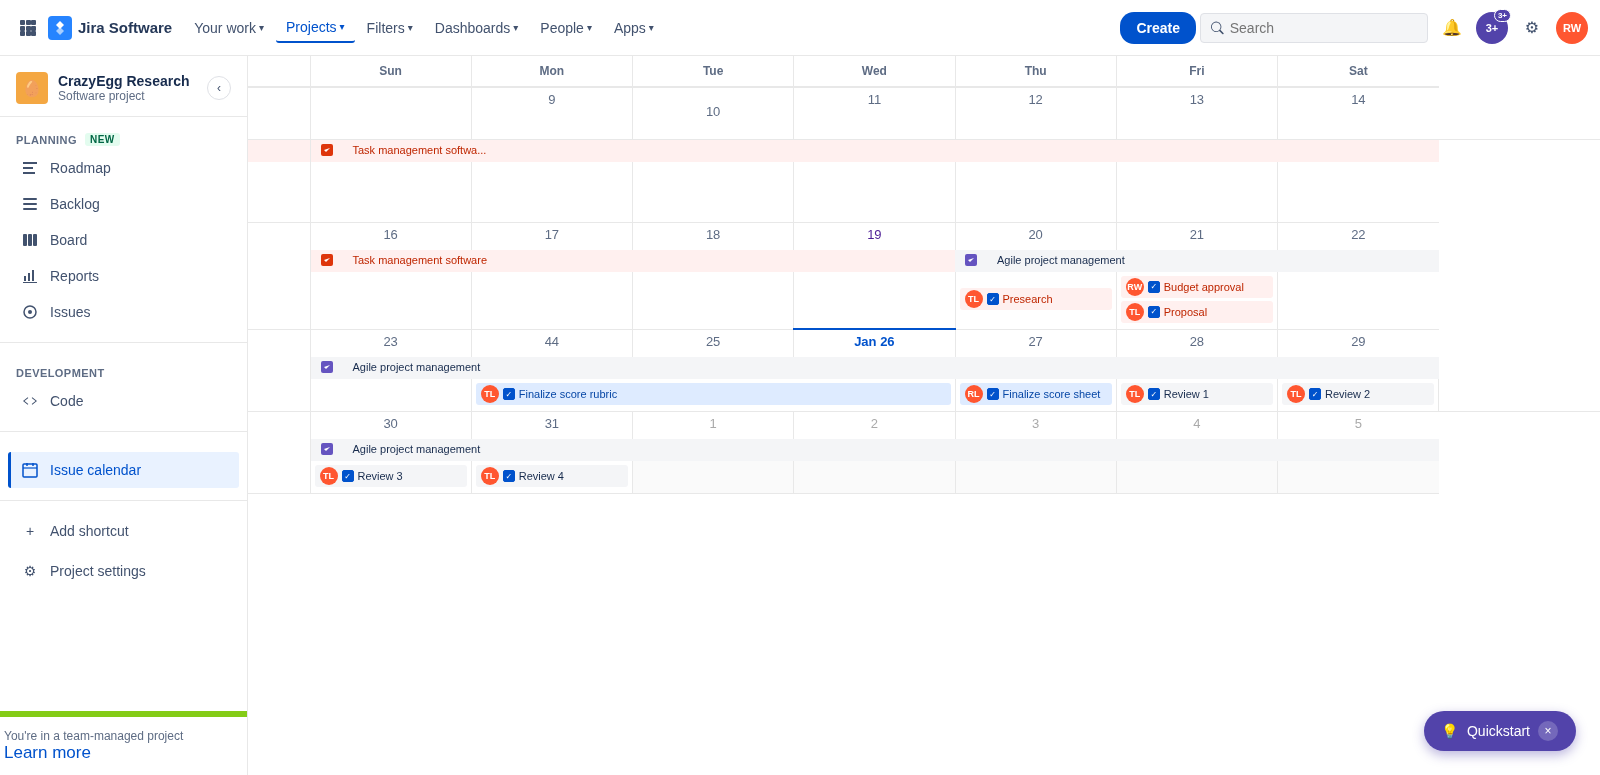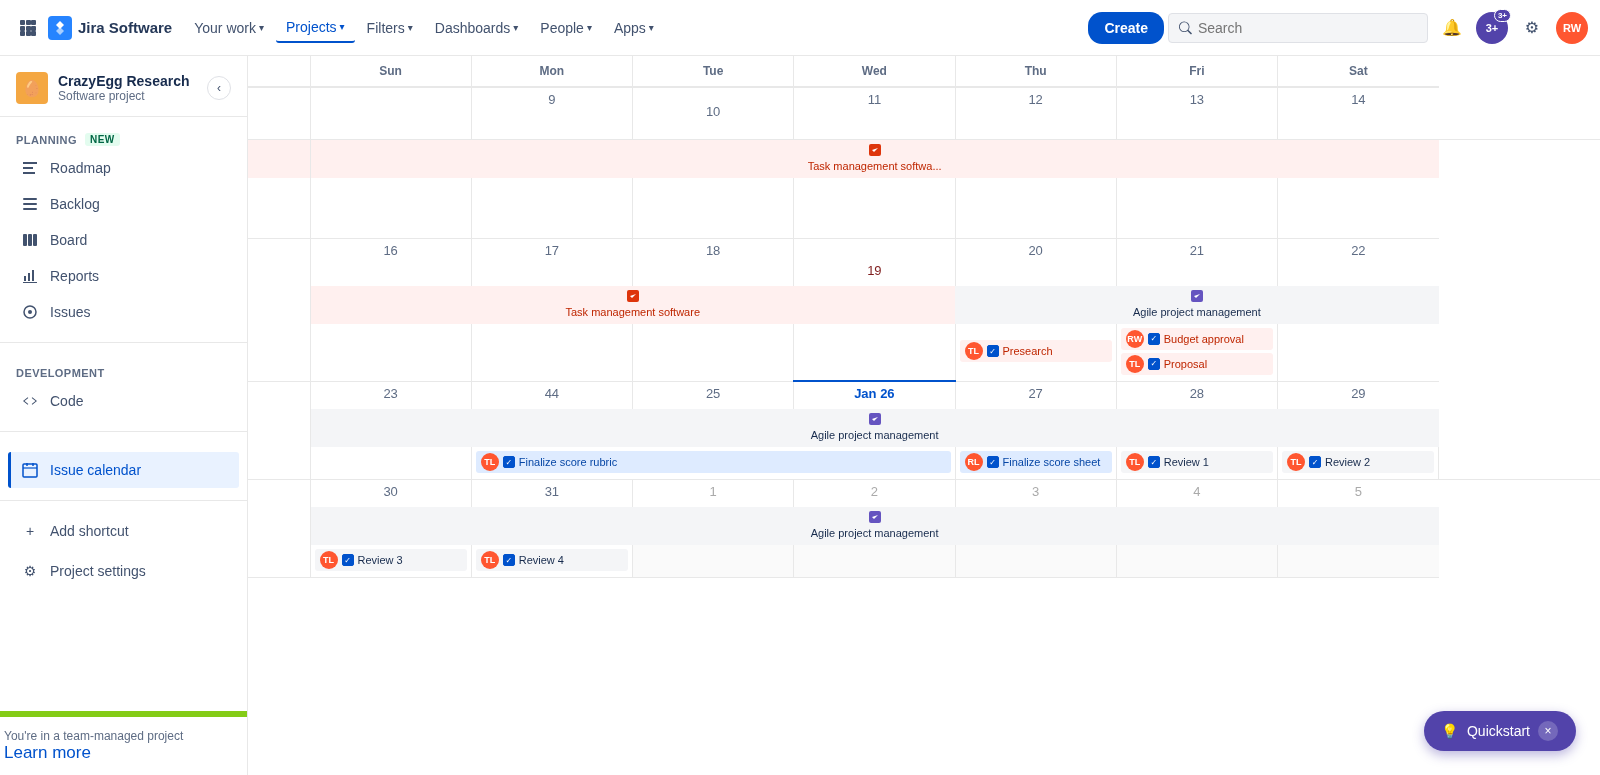--- a/index.html
+++ b/index.html
@@ -20,21 +20,21 @@
     }
     .topnav-grid-icon { width: 32px; height: 32px; display: flex; align-items: center; justify-content: center; cursor: pointer; color: #42526e; }
     .topnav-logo { display: flex; align-items: center; gap: 6px; margin-right: 8px; }
     .topnav-logo-text { font-size: 15px; font-weight: 600; color: #253858; }
     .topnav-nav { display: flex; align-items: center; gap: 2px; flex: 1; }
     .topnav-item { padding: 6px 10px; border-radius: 3px; cursor: pointer; color: #42526e; font-size: 14px; display: flex; align-items: center; gap: 3px; white-space: nowrap; }
     .topnav-item.active { color: #0052cc; border-bottom: 2px solid #0052cc; }
     .topnav-item .chevron { font-size: 10px; }
     .create-btn { background: #0052cc; color: #fff; padding: 8px 16px; border-radius: 14px; font-size: 14px; font-weight: 600; cursor: pointer; border: none; white-space: nowrap; }
     .topnav-right { display: flex; align-items: center; gap: 8px; margin-left: auto; }
-    .search-bar { display: flex; align-items: center; background: #f4f5f7; border: 1px solid #dfe1e6; border-radius: 4px; padding: 6px 10px; gap: 6px; width: 260px; cursor: text; }
+    .search-bar { display: flex; align-items: center; background: #f4f5f7; border: 1px solid #dfe1e6; border-radius: 4px; padding: 6px 10px; gap: 6px; width: 228px; cursor: text; }
     .search-bar input { border: none; background: transparent; font-size: 14px; color: #42526e; outline: none; width: 100%; }
     .icon-btn { width: 32px; height: 32px; border-radius: 50%; display: flex; align-items: center; justify-content: center; cursor: pointer; color: #42526e; font-size: 16px; }
     .avatar-btn { width: 32px; height: 32px; border-radius: 50%; background: #5243aa; color: #fff; font-size: 11px; font-weight: 700; display: flex; align-items: center; justify-content: center; cursor: pointer; position: relative; }
     .avatar-badge { position: absolute; top: -3px; right: -3px; background: #5243aa; color: #fff; font-size: 8px; font-weight: 700; border-radius: 8px; padding: 1px 3px; border: 1px solid #fff; }
     .avatar-rw { width: 32px; height: 32px; border-radius: 50%; background: #ff5630; color: #fff; font-size: 11px; font-weight: 700; display: flex; align-items: center; justify-content: center; cursor: pointer; }
 
     
     .layout { display: flex; margin-top: 56px; height: calc(100vh - 56px); }
 
     
@@ -51,21 +51,21 @@
     .sidebar-item { display: flex; align-items: center; gap: 10px; padding: 8px 12px; border-radius: 3px; cursor: pointer; color: #42526e; font-size: 14px; }
     .sidebar-item.active { background: #e9f2ff; color: #0052cc; font-weight: 500; border-left: 3px solid #0052cc; padding-left: 9px; }
     .sidebar-item-icon { width: 20px; height: 20px; display: flex; align-items: center; justify-content: center; flex-shrink: 0; }
     .sidebar-divider { height: 1px; background: #e8e8e8; margin: 8px 0; }
     .sidebar-bottom { margin-top: auto; padding: 12px 4px; border-top: 6px solid #84cc16; }
     .sidebar-bottom-text { font-size: 12px; color: #5e6c84; }
     .sidebar-bottom-link { font-size: 17px; color: #0052cc; cursor: pointer; }
 
     
     .main { flex: 1; overflow: auto; background: #fff; }
-    .event-banner { font-size: 11px; padding: 2px 6px; border-radius: 2px; margin-bottom: 2px; white-space: nowrap; overflow: hidden; text-overflow: ellipsis; display: flex; align-items: center; gap: 4px; cursor: pointer; flex-direction: column; }
+    .event-banner { font-size: 11px; padding: 2px 6px; border-radius: 2px; margin-bottom: 2px; white-space: nowrap; overflow: hidden; text-overflow: ellipsis; display: flex; align-items: center; gap: 20px; cursor: pointer; }
     .event-task { font-size: 11px; padding: 2px 5px; border-radius: 3px; margin-bottom: 2px; display: flex; align-items: center; gap: 4px; cursor: pointer; white-space: nowrap; overflow: hidden; }
     .event-pink { background: #ffebe6; color: #bf2600; }
     .event-gray { background: #f4f5f7; color: #172b4d; }
     .event-lightpink { background: #fff0ef; color: #bf2600; }
     .checkbox-icon { width: 12px; height: 12px; border: 1.5px solid #4c9aff; border-radius: 2px; display: inline-flex; align-items: center; justify-content: center; flex-shrink: 0; background: #fff; }
     .checkbox-icon.checked { background: #0052cc; border-color: #0052cc; }
     .checkbox-icon.checked::after { content: '✓'; color: #fff; font-size: 8px; }
 
     
     .quickstart-btn { position: fixed; bottom: 24px; right: 24px; background: #5243aa; color: #fff; padding: 10px 18px; border-radius: 24px; font-size: 14px; font-weight: 500; cursor: pointer; display: flex; align-items: center; gap: 8px; box-shadow: 0 4px 12px rgba(82,67,170,0.4); }
@@ -333,21 +333,21 @@
           <td style="border-right:1px solid #e8e8e8;vertical-align:top;padding:4px;">
             <div style="font-size:13px;color:#5e6c84;text-align:center;padding-bottom:4px;">16</div>
           </td>
           <td style="border-right:1px solid #e8e8e8;vertical-align:top;padding:4px;">
             <div style="font-size:13px;color:#5e6c84;text-align:center;padding-bottom:4px;">17</div>
           </td>
           <td style="border-right:1px solid #e8e8e8;vertical-align:top;padding:4px;">
             <div style="font-size:13px;color:#5e6c84;text-align:center;padding-bottom:4px;">18</div>
           </td>
           <td style="border-right:1px solid #e8e8e8;vertical-align:top;padding:4px;">
-            <div style="font-size:13px;color:#7f1d1d;text-align:center;padding-bottom:4px;margin-top:20px;">19</div>
+            <div style="font-size:13px;color:#4c1d95;text-align:center;padding-bottom:4px;">19</div>
           </td>
           <td style="border-right:1px solid #e8e8e8;vertical-align:top;padding:4px;">
             <div style="font-size:13px;color:#5e6c84;text-align:center;padding-bottom:4px;">20</div>
           </td>
           <td style="border-right:1px solid #e8e8e8;vertical-align:top;padding:4px;">
             <div style="font-size:13px;color:#5e6c84;text-align:center;padding-bottom:4px;">21</div>
           </td>
           <td style="vertical-align:top;padding:4px;">
             <div style="font-size:13px;color:#5e6c84;text-align:center;padding-bottom:4px;">22</div>
           </td>

